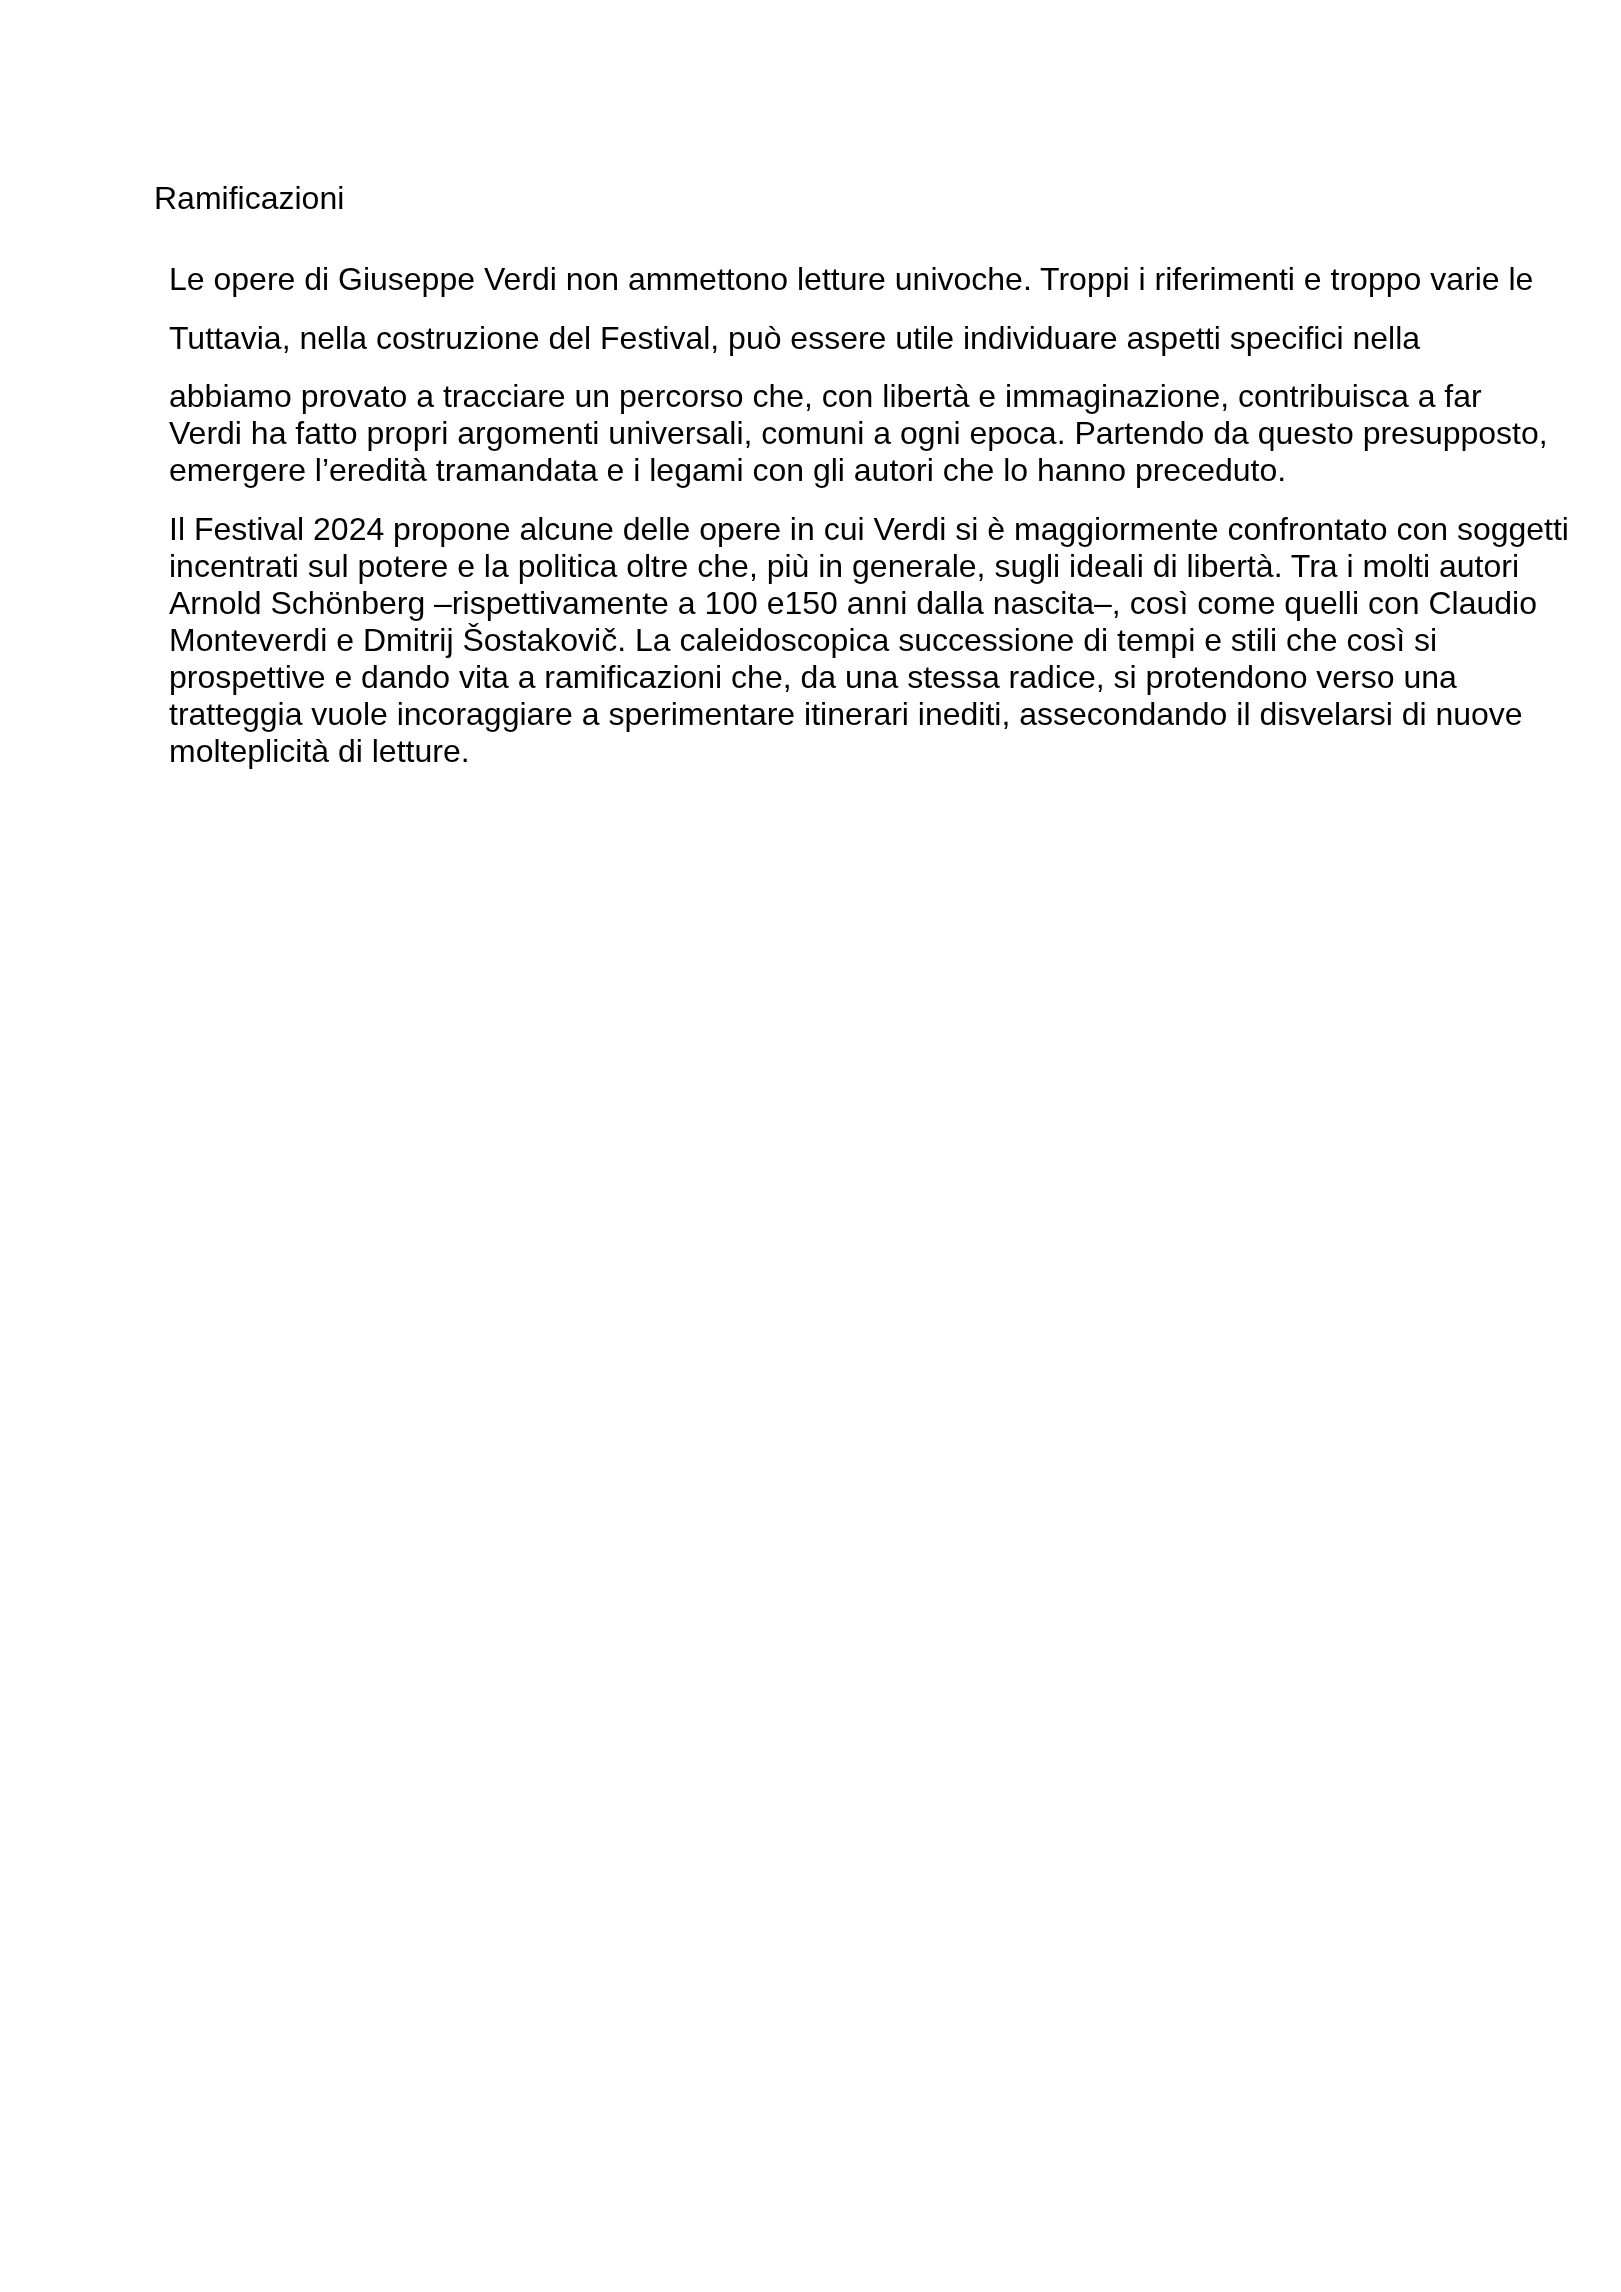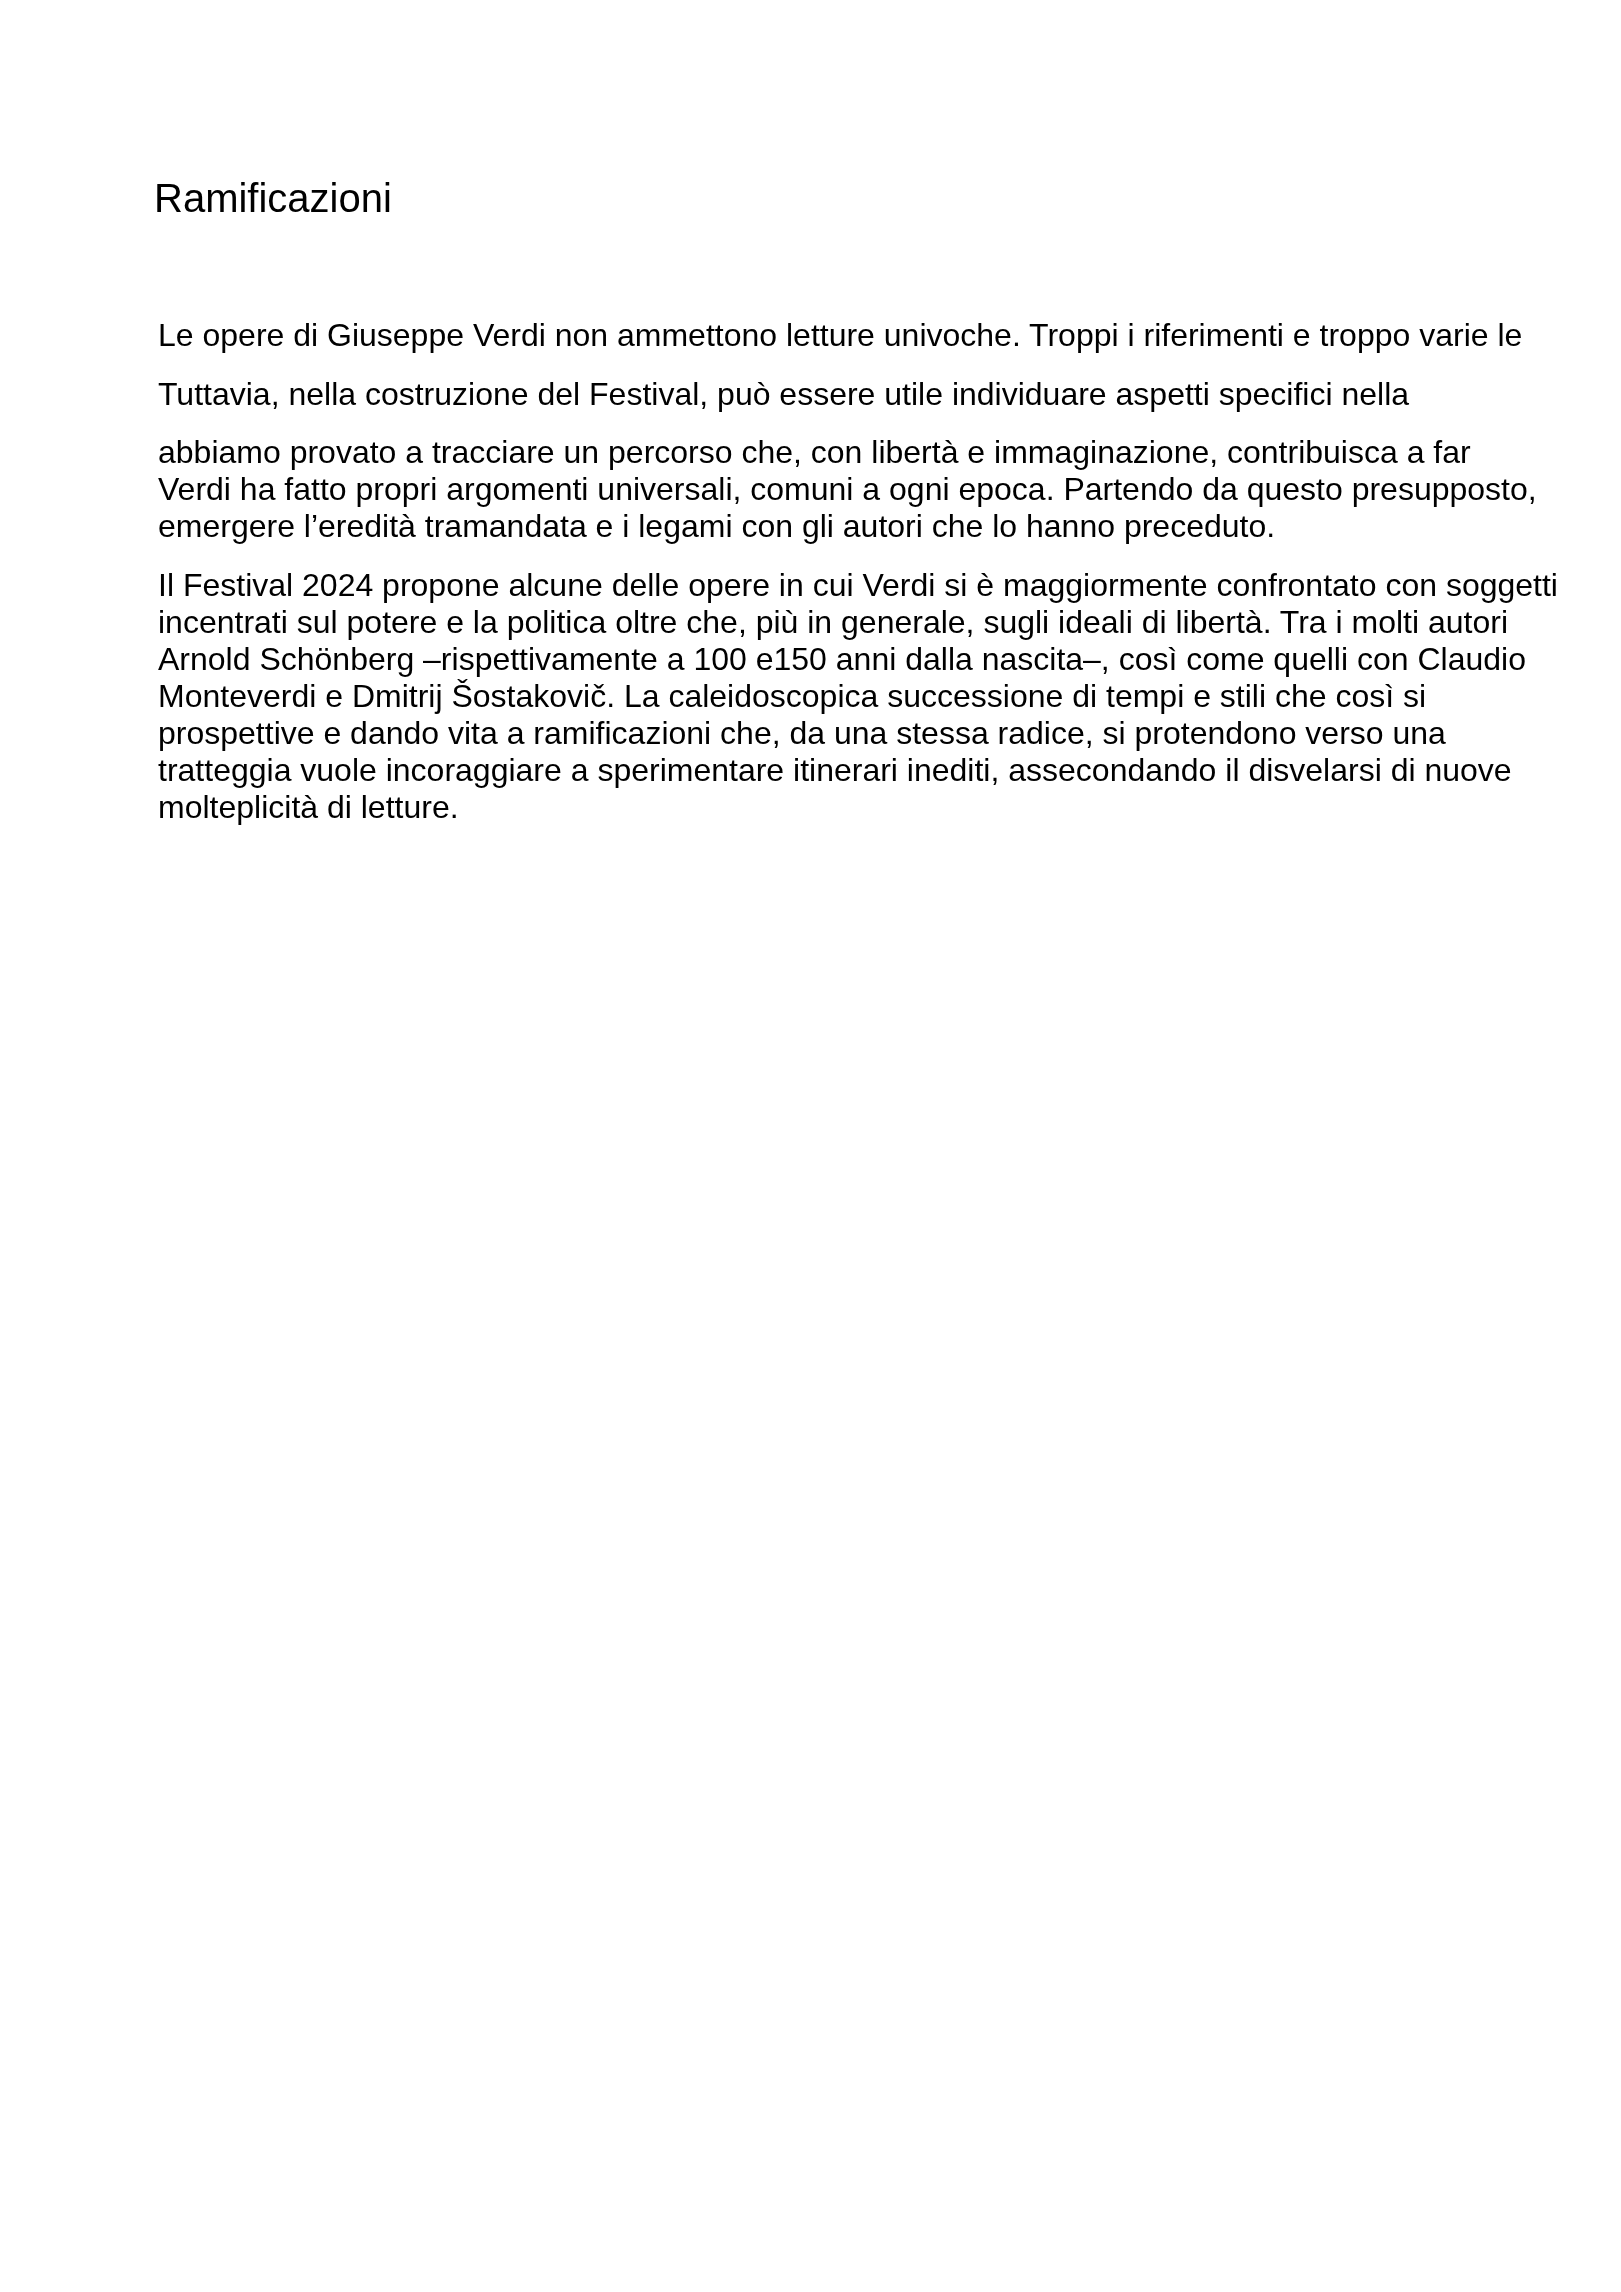--- a/index.html
+++ b/index.html
@@ -16,28 +16,28 @@
     color: #000000;
   }
   .page {
     position: absolute;
     inset: 0;
     box-sizing: border-box;
     padding: 180px 147px 0 154px;
     background: #ffffff;
   }
   .doc-title {
-    font-size: 40px;
+    font-size: 32px;
     line-height: 37px;
     font-weight: 400;
-    margin: 0 0 100px 0;
+    margin: 0 0 44px 0;
     white-space: pre;
   }
   .doc-body {
-    margin: 4px;
+    margin: 15px;
     padding: 0;
   }
   .para {
     margin: 0 0 21.6px 0;
     font-size: 32px;
     line-height: 37px;
   }
   .line {
     display: block;
     white-space: pre;

